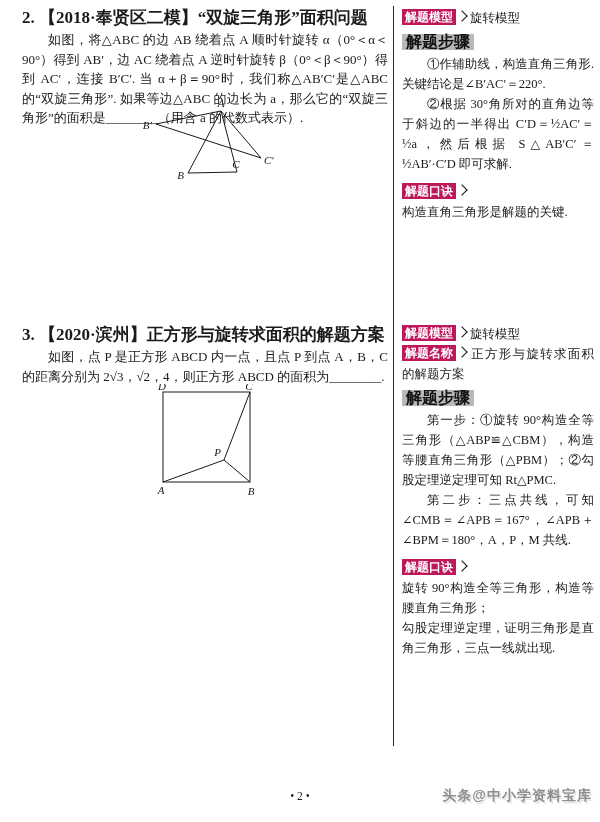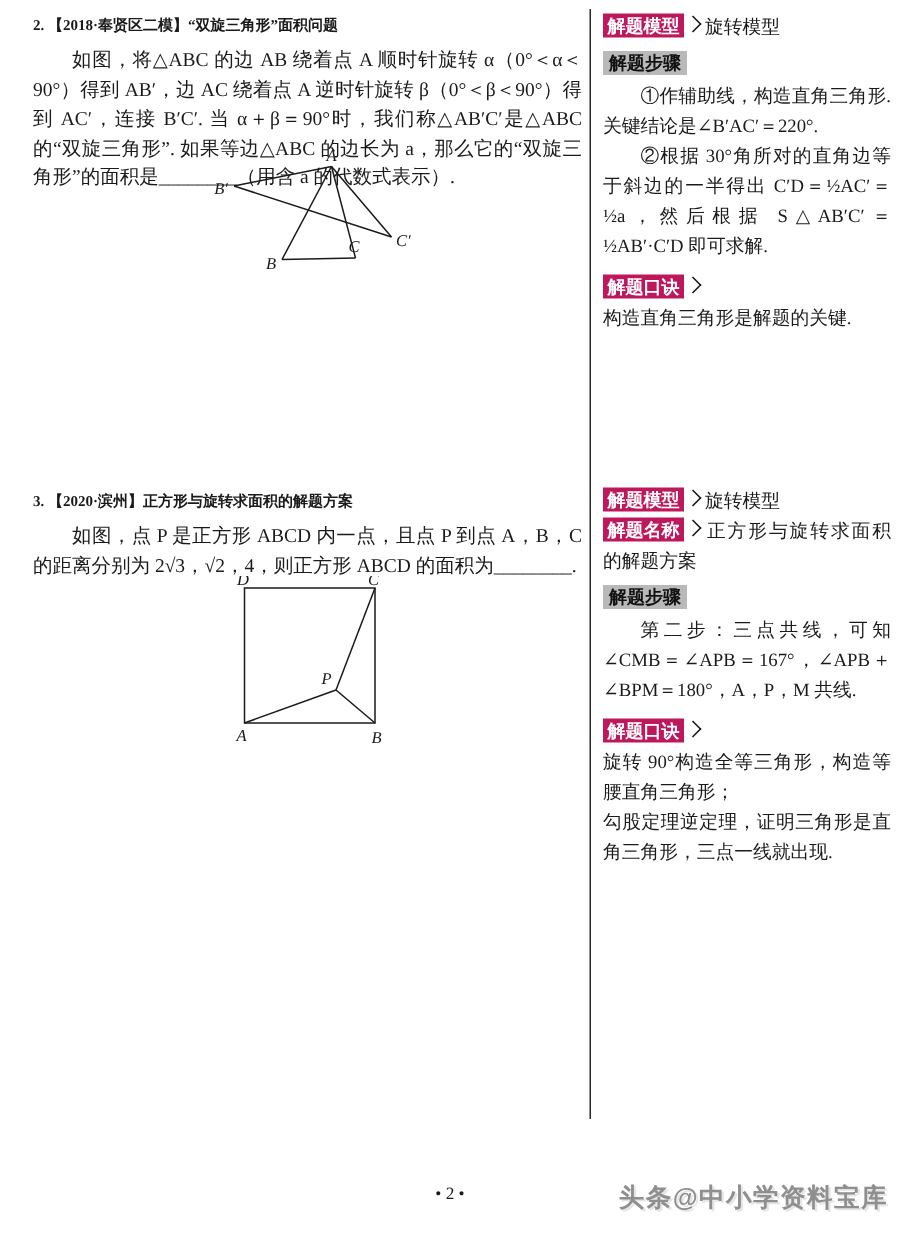--- a/index.html
+++ b/index.html
@@ -2,56 +2,56 @@
 <html><head>
 <meta charset="utf-8">
 <style>
   html,body{margin:0;padding:0;background:#fff;}
   #page{
     position:relative;width:600px;height:822px;background:#fff;overflow:hidden;
     font-family:"Liberation Serif","DejaVu Serif",serif;color:#1a1a1a;
   }
   
   .problem{position:absolute;left:22px;width:366px;}
-  .prob-title{font-weight:bold;font-size:10px;line-height:20px;}
+  .prob-title{font-weight:bold;font-size:17px;line-height:20px;}
   .prob-body{font-size:13px;line-height:19.5px;text-align:justify;text-indent:2em;margin:2px 0 0 0;}
   
   #divider{position:absolute;left:393px;top:6px;width:1px;height:740px;background:#2a2a2a;}
   
   .panel{position:absolute;left:402px;width:192px;font-size:12.5px;line-height:20px;}
   .panel p{margin:0;text-align:justify;}
   .tagline{margin:0 0 2px 0;}
   .tag-dark{
     display:inline-block;background:#be185d;color:#fff;font-weight:bold;
     font-size:12px;line-height:16px;padding:0 3px;vertical-align:1px;
     font-family:"Liberation Sans","DejaVu Sans",sans-serif;
   }
   .chev{
     display:inline-block;width:7px;height:7px;margin:0 4px 0 2px;
     border-top:1.6px solid #111;border-right:1.6px solid #111;
     transform:rotate(45deg);vertical-align:2px;
   }
   .tag-gray{
     display:inline-block;background:#b9b9b9;color:#111;font-weight:bold;
-    font-size:12px;line-height:16px;padding:0 4px;margin:6px 0 4px 0;
+    font-size:16px;line-height:16px;padding:0 4px;margin:6px 0 4px 0;
     font-family:"Liberation Sans","DejaVu Sans",sans-serif;
   }
   .step{ text-indent:2em; }
   .tip{ text-indent:0; }
   
   .fig{position:absolute;}
   .fig line, .fig polyline, .fig rect{stroke:#1a1a1a;stroke-width:1;fill:none;}
   .fig text{
     font-family:"Liberation Serif","DejaVu Serif",serif;
     font-style:italic;font-size:11px;fill:#1a1a1a;
   }
   
   #page-number{position:absolute;left:0;top:790px;width:600px;text-align:center;font-size:11.5px;}
   #watermark{
-    position:absolute;right:8px;top:787px;font-size:17px;font-weight:bold;
+    position:absolute;right:8px;top:787px;font-size:14px;font-weight:bold;
     color:#8f8f8f;letter-spacing:1px;text-shadow:1.5px 1.5px 0 #e6e6e6;
     font-family:"Liberation Sans","DejaVu Sans",sans-serif;
   }
 </style>
 </head>
 <body>
 
 <div id="page">
 
   <div class="problem" style="top:8px;">
@@ -112,20 +112,21 @@
   </div>
 
   <div class="panel" style="top:324px;">
     <p class="tagline">
       <span class="tag-dark">解题模型</span><span class="chev"></span><span>旋转模型</span>
     </p>
     <p class="tagline">
       <span class="tag-dark">解题名称</span><span class="chev"></span><span>正方形与旋转求面积的解题方案</span>
     </p>
     <div><span class="tag-gray">解题步骤</span></div>
+    <p class="step">第一步：①旋转 90°构造全等三角形（△ABP≌△CBM），构造等腰直角三角形（△PBM）；②勾股定理逆定理可知 Rt△PMC.</p>
     <p class="step">第二步：三点共线，可知∠CMB＝∠APB＝167°，∠APB＋∠BPM＝180°，A，P，M 共线.</p>
     <p class="tagline" style="margin-top:8px;">
       <span class="tag-dark">解题口诀</span><span class="chev"></span>
     </p>
     <p class="tip">旋转 90°构造全等三角形，构造等腰直角三角形；</p>
     <p class="tip">勾股定理逆定理，证明三角形是直角三角形，三点一线就出现.</p>
   </div>
 
   <div id="page-number">• 2 •</div>
   <div id="watermark">头条@中小学资料宝库</div>

